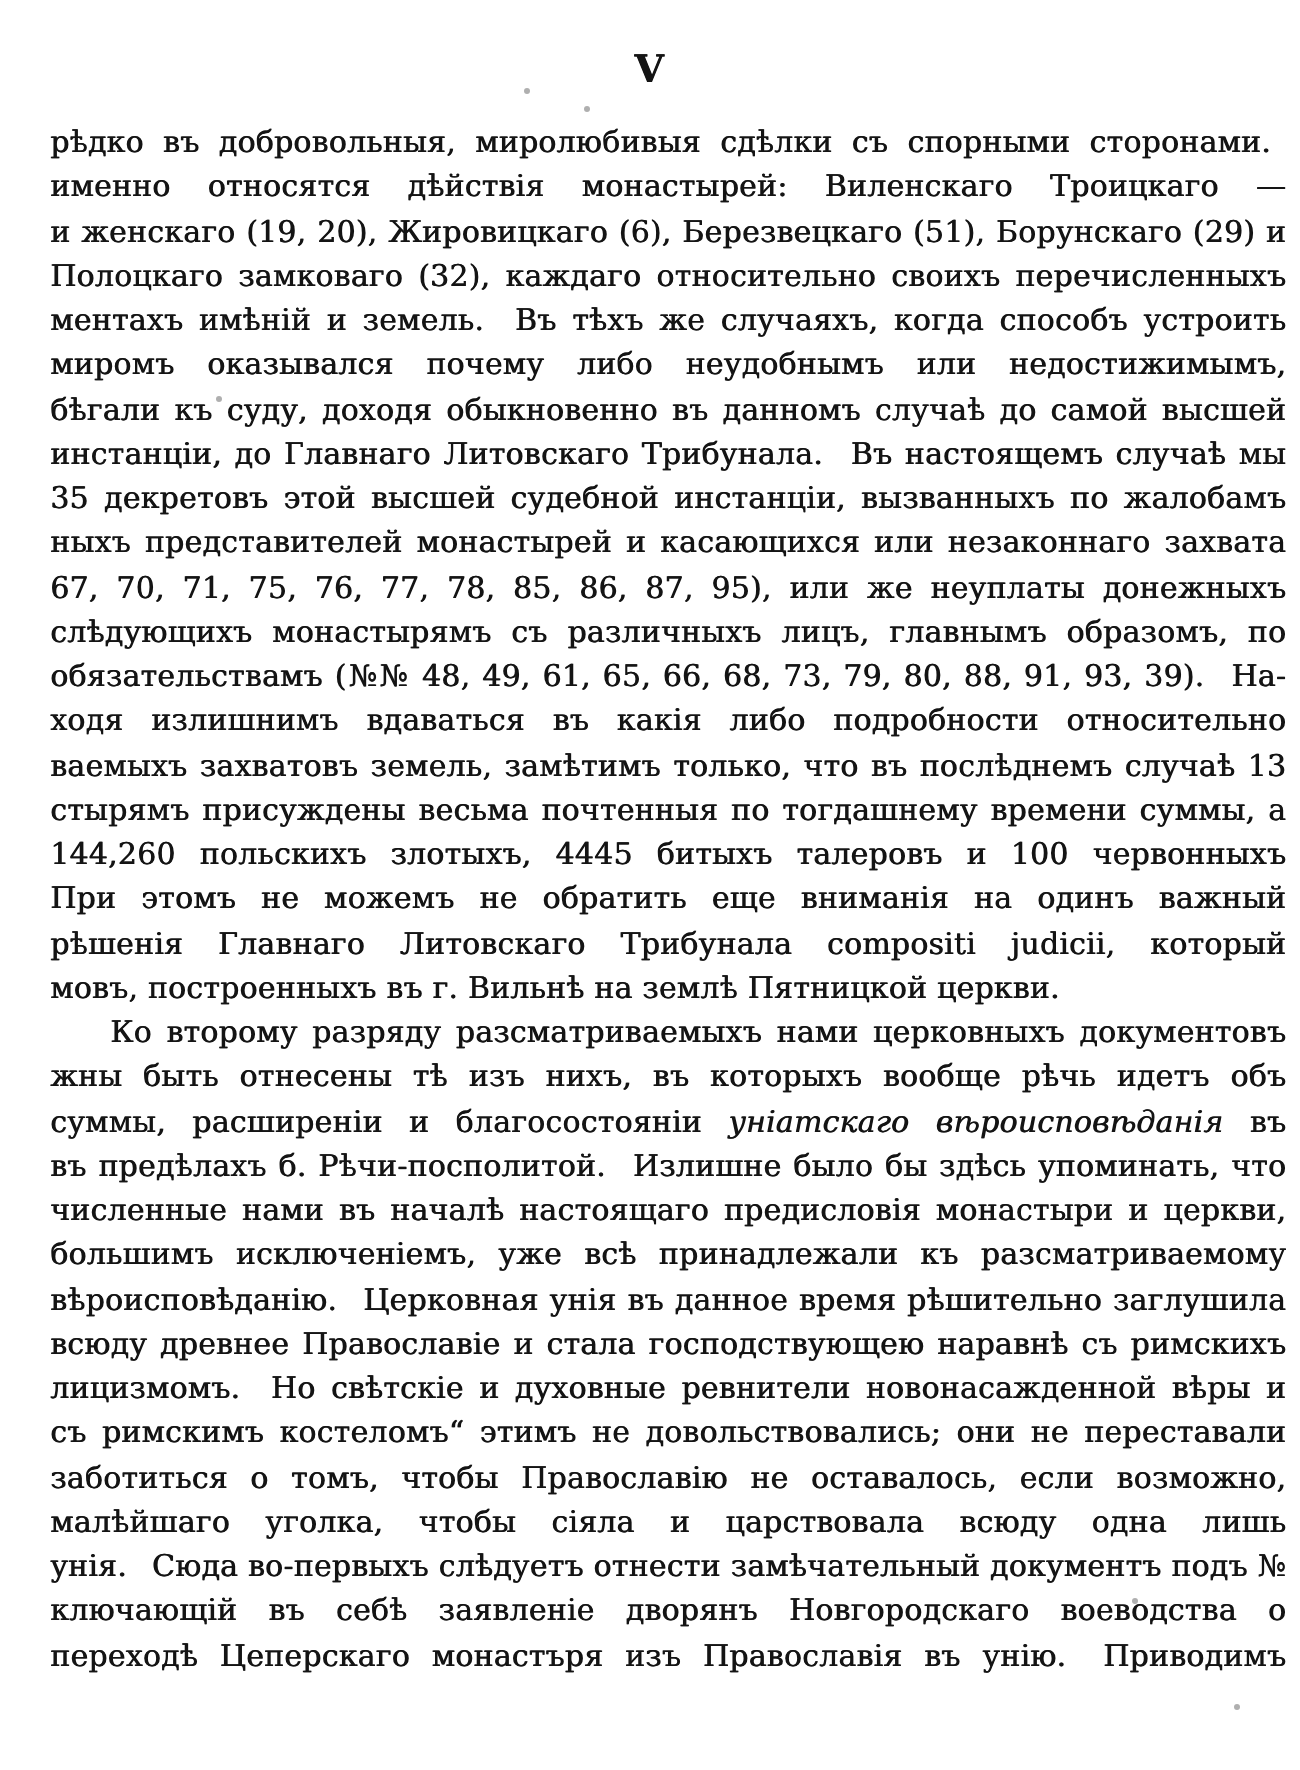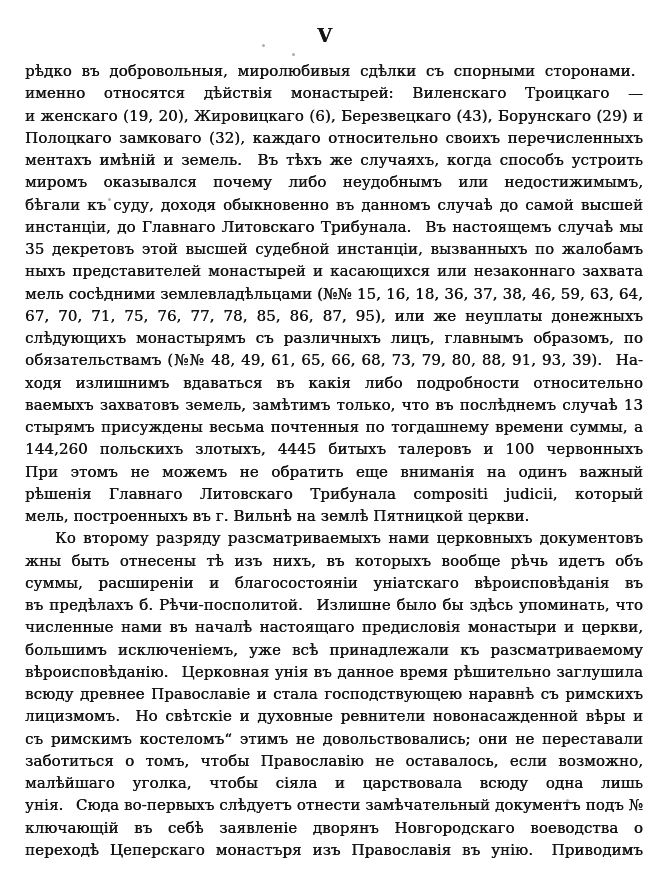--- a/index.html
+++ b/index.html
@@ -31,57 +31,56 @@
   }
   .paragraph { margin: 0; }
   .line {
     height: 22.25px;
     overflow: hidden;
     text-align: justify;
     text-align-last: justify;
   }
   .line.no-justify { text-align: left; text-align-last: auto; }
   .line.indent { text-indent: 30px; }
-  .italic { }
+  .italic { font-style: italic; }
   .speck {
     position: absolute;
     width: 3px; height: 3px;
     border-radius: 50%;
     background: #6e6e6e;
     opacity: 0.55;
   }
 </style>
 </head>
 <body style="background: rgb(255, 255, 255); color: rgb(20, 20, 20);">
 
 <div class="page">
   <div class="page-number">V</div>
   <div class="text-block" id="text-block">
       <div class="paragraph">
         <div class="line"><span>рѣдко въ добровольныя, миролюбивыя сдѣлки съ спорными сторонами.  Сюда</span></div>
         <div class="line"><span>именно относятся дѣйствія монастырей: Виленскаго Троицкаго — мужскаго (№ 3)</span></div>
-        <div class="line"><span>и женскаго (19, 20), Жировицкаго (6), Березвецкаго (43), Борунскаго (29) и</span></div>
+        <div class="line"><span>и женскаго (19, 20), Жировицкаго (6), Березвецкаго (51), Борунскаго (29) и</span></div>
         <div class="line"><span>Полоцкаго замковаго (32), каждаго относительно своихъ перечисленныхъ въ доку-</span></div>
         <div class="line"><span>ментахъ имѣній и земель.  Въ тѣхъ же случаяхъ, когда способъ устроить дѣло</span></div>
         <div class="line"><span>миромъ оказывался почему либо неудобнымъ или недостижимымъ, монастыри при-</span></div>
         <div class="line"><span>бѣгали къ суду, доходя обыкновенно въ данномъ случаѣ до самой высшей его</span></div>
         <div class="line"><span>инстанціи, до Главнаго Литовскаго Трибунала.  Въ настоящемъ случаѣ мы имѣемъ</span></div>
         <div class="line"><span>35 декретовъ этой высшей судебной инстанціи, вызванныхъ по жалобамъ духов-</span></div>
         <div class="line"><span>ныхъ представителей монастырей и касающихся или незаконнаго захвата ихъ зе-</span></div>
-        <div class="line"><span>мель сосѣдними землевладѣльцами (№№ 15, 16, 18, 36, 37, 38, 46, 59, 63, 64,</span></div>
         <div class="line"><span>67, 70, 71, 75, 76, 77, 78, 85, 86, 87, 95), или же неуплаты донежныхъ суммъ,</span></div>
         <div class="line"><span>слѣдующихъ монастырямъ съ различныхъ лицъ, главнымъ образомъ, по долговымъ</span></div>
         <div class="line"><span>обязательствамъ (№№ 48, 49, 61, 65, 66, 68, 73, 79, 80, 88, 91, 93, 39).  На-</span></div>
         <div class="line"><span>ходя излишнимъ вдаваться въ какія либо подробности относительно разсматри-</span></div>
         <div class="line"><span>ваемыхъ захватовъ земель, замѣтимъ только, что въ послѣднемъ случаѣ 13 мона-</span></div>
         <div class="line"><span>стырямъ присуждены весьма почтенныя по тогдашнему времени суммы, а именно</span></div>
         <div class="line"><span>144,260 польскихъ злотыхъ, 4445 битыхъ талеровъ и 100 червонныхъ злотыхъ.</span></div>
         <div class="line"><span>При этомъ не можемъ не обратить еще вниманія на одинъ важный документъ</span></div>
         <div class="line"><span>рѣшенія Главнаго Литовскаго Трибунала compositi judicii, который касается до-</span></div>
-        <div class="line no-justify"><span>мель, построенныхъ въ г. Вильнѣ на землѣ Пятницкой церкви.</span></div>
+        <div class="line no-justify"><span>мовъ, построенныхъ въ г. Вильнѣ на землѣ Пятницкой церкви.</span></div>
       </div>
       <div class="paragraph">
         <div class="line indent"><span>Ко второму разряду разсматриваемыхъ нами церковныхъ документовъ дол-</span></div>
         <div class="line"><span>жны быть отнесены тѣ изъ нихъ, въ которыхъ вообще рѣчь идетъ объ утверж-</span></div>
         <div class="line"><span>суммы, расширеніи и благосостояніи </span><span class="italic">уніатскаго вѣроисповѣданія</span><span> въ данную эпоху</span></div>
         <div class="line"><span>въ предѣлахъ б. Рѣчи-посполитой.  Излишне было бы здѣсь упоминать, что пере-</span></div>
         <div class="line"><span>численные нами въ началѣ настоящаго предисловія монастыри и церкви, за не-</span></div>
         <div class="line"><span>большимъ исключеніемъ, уже всѣ принадлежали къ разсматриваемому уніатскому</span></div>
         <div class="line"><span>вѣроисповѣданію.  Церковная унія въ данное время рѣшительно заглушила почти</span></div>
         <div class="line"><span>всюду древнее Православіе и стала господствующею наравнѣ съ римскихъ като-</span></div>

